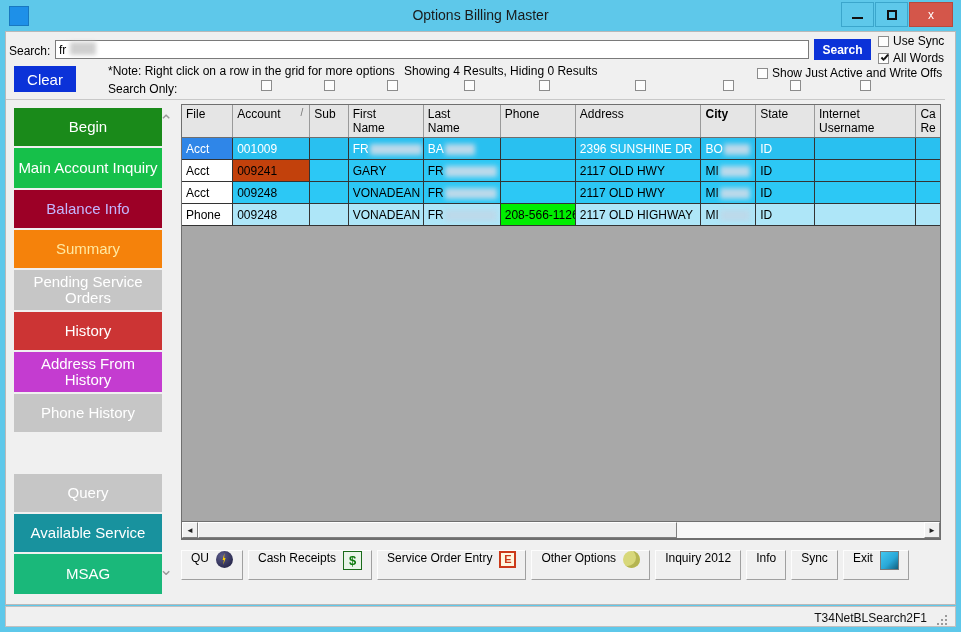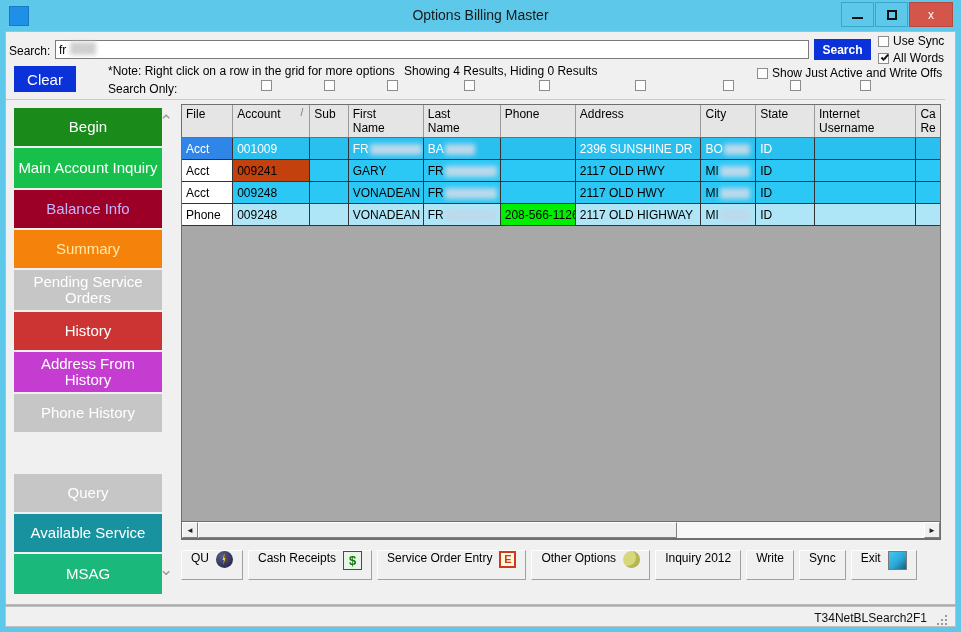--- a/index.html
+++ b/index.html
@@ -249,21 +249,21 @@
     <table class="grid">
       <thead>
           <tr id="grid-head">
             <th style="width: 50px;"><span>File</span></th>
             <th style="width: 76px;"><span>Account</span><span class="hdr-sort">/</span></th>
             <th style="width: 38px;"><span>Sub</span></th>
             <th style="width: 74px;"><span>First<br>Name</span></th>
             <th style="width: 76px;"><span>Last<br>Name</span></th>
             <th style="width: 74px;"><span>Phone</span></th>
             <th style="width: 124px;"><span>Address</span></th>
-            <th style="width: 54px;"><span>City</span></th>
+            <th style="width: 54px; font-weight: bold;"><span>City</span></th>
             <th style="width: 58px;"><span>State</span></th>
             <th style="width: 100px;"><span>Internet<br>Username</span></th>
             <th style="width: 40px;"><span>Ca<br>Re</span></th>
           </tr>
         </thead>
       <tbody id="grid-body">
           <tr>
             <td style="width: 50px; background: rgb(47, 134, 232); color: rgb(255, 255, 255);"><span>Acct</span></td>
             <td style="width: 76px; background: rgb(41, 192, 240); color: rgb(255, 255, 255);"><span>001009</span></td>
             <td style="width: 38px; background: rgb(41, 192, 240); color: rgb(255, 255, 255);"><span></span></td>
@@ -341,21 +341,21 @@
         <span class="ico ico-e">E</span>
       </div>
       <div class="tb-btn">
         <span>Other Options</span>
         <span class="ico ico-moon"></span>
       </div>
       <div class="tb-btn">
         <span>Inquiry 2012</span>
       </div>
       <div class="tb-btn">
-        <span>Write</span>
+        <span>Info</span>
       </div>
       <div class="tb-btn">
         <span>Sync</span>
       </div>
       <div class="tb-btn">
         <span>Exit</span>
         <span class="ico ico-exit"></span>
       </div>
     </div>
 

